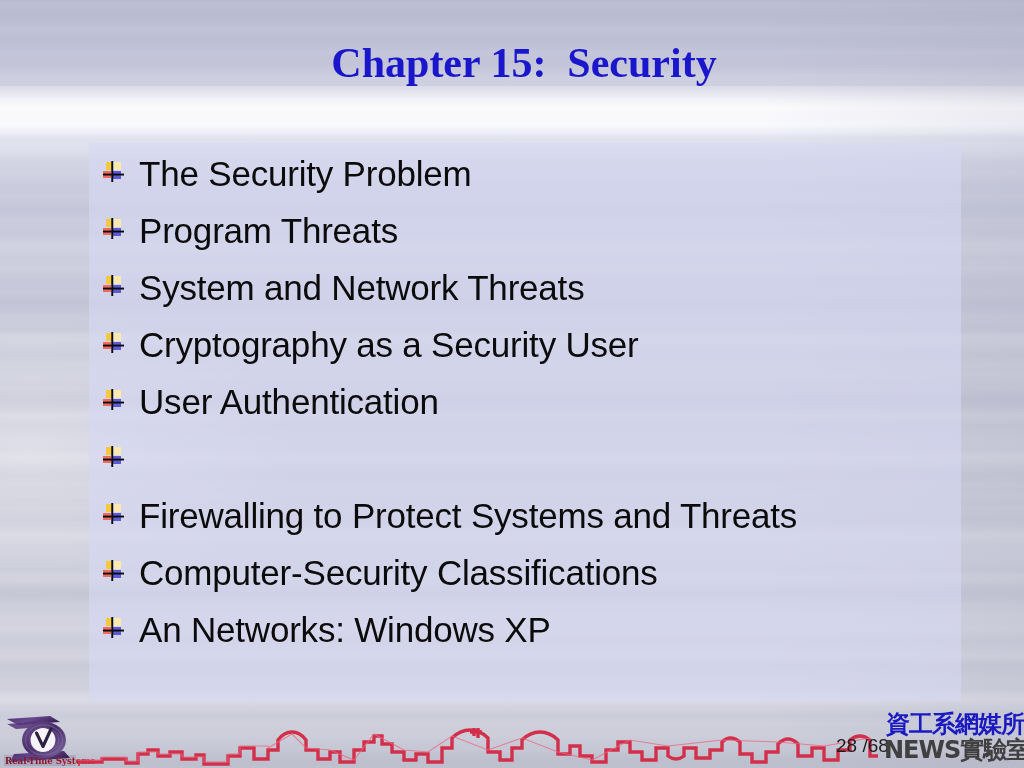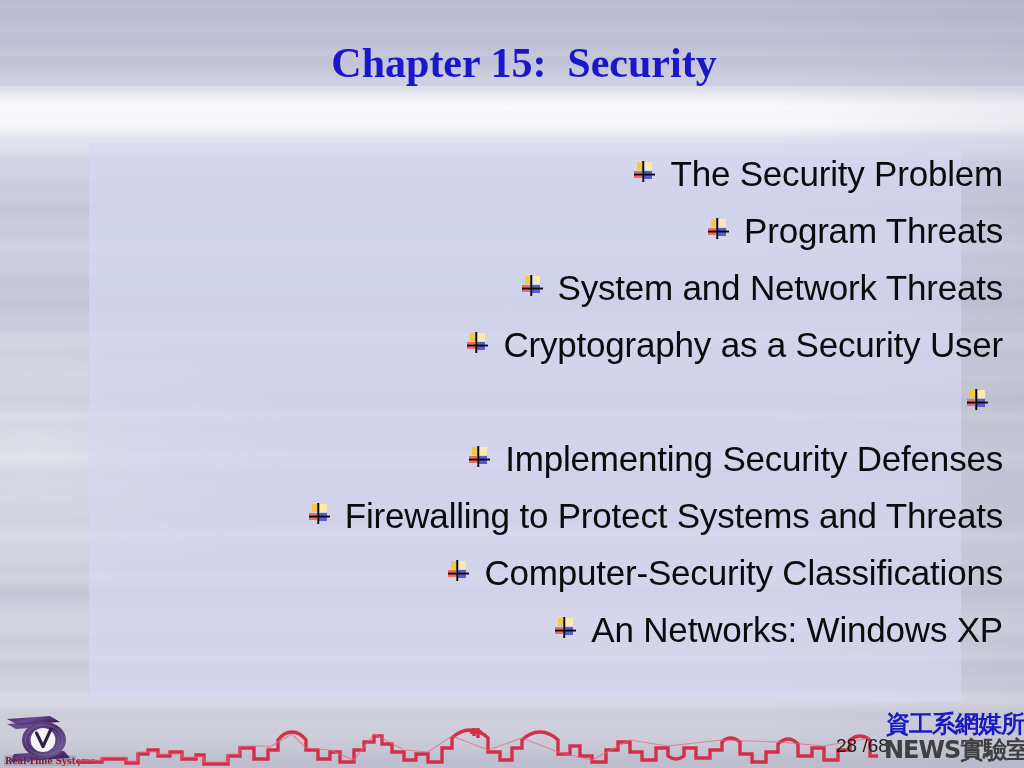--- a/index.html
+++ b/index.html
@@ -106,21 +106,20 @@
   
   #bullet-list {
     position:absolute;
     left:103px; top:152px;
     width:900px;
   }
   .bullet-row {
     display:flex;
     align-items:flex-start;
     height:57px;
-    justify-content:flex-end;
   }
   .bullet-icon {
     position:relative;
     width:21px; height:21px;
     flex:0 0 21px;
     margin-top:9px;
     margin-right:15px;
   }
   .bullet-icon svg { display:block; }
   .bullet-text {
@@ -248,34 +247,34 @@
       <span class="bullet-icon">
         <svg width="21" height="21" viewBox="0 0 21 21">
           <rect x="3" y="1" width="7" height="8" fill="#F5C842"></rect>
           <rect x="11" y="1" width="7" height="8" fill="#FBE9B0"></rect>
           <rect x="0" y="10" width="8" height="7" fill="#EE6B5E"></rect>
           <rect x="9" y="10" width="9" height="8" fill="#5B5BD6"></rect>
           <rect x="8.3" y="0" width="1.9" height="21" fill="#0A0A0A"></rect>
           <rect x="0" y="12.6" width="21" height="1.9" fill="#0A0A0A"></rect>
         </svg>
       </span>
-    </div>
-
-    <div class="bullet-row">
-      <span class="bullet-icon">
-        <svg width="21" height="21" viewBox="0 0 21 21">
-          <rect x="3" y="1" width="7" height="8" fill="#F5C842"></rect>
-          <rect x="11" y="1" width="7" height="8" fill="#FBE9B0"></rect>
-          <rect x="0" y="10" width="8" height="7" fill="#EE6B5E"></rect>
-          <rect x="9" y="10" width="9" height="8" fill="#5B5BD6"></rect>
-          <rect x="8.3" y="0" width="1.9" height="21" fill="#0A0A0A"></rect>
-          <rect x="0" y="12.6" width="21" height="1.9" fill="#0A0A0A"></rect>
-        </svg>
-      </span>
-      <span class="bullet-text">Implementing Security Defenses</span>
+      <span class="bullet-text">User Authentication</span>
+    </div>
+
+    <div class="bullet-row">
+      <span class="bullet-icon">
+        <svg width="21" height="21" viewBox="0 0 21 21">
+          <rect x="3" y="1" width="7" height="8" fill="#F5C842"></rect>
+          <rect x="11" y="1" width="7" height="8" fill="#FBE9B0"></rect>
+          <rect x="0" y="10" width="8" height="7" fill="#EE6B5E"></rect>
+          <rect x="9" y="10" width="9" height="8" fill="#5B5BD6"></rect>
+          <rect x="8.3" y="0" width="1.9" height="21" fill="#0A0A0A"></rect>
+          <rect x="0" y="12.6" width="21" height="1.9" fill="#0A0A0A"></rect>
+        </svg>
+      </span>
     </div>
 
     <div class="bullet-row">
       <span class="bullet-icon">
         <svg width="21" height="21" viewBox="0 0 21 21">
           <rect x="3" y="1" width="7" height="8" fill="#F5C842"></rect>
           <rect x="11" y="1" width="7" height="8" fill="#FBE9B0"></rect>
           <rect x="0" y="10" width="8" height="7" fill="#EE6B5E"></rect>
           <rect x="9" y="10" width="9" height="8" fill="#5B5BD6"></rect>
           <rect x="8.3" y="0" width="1.9" height="21" fill="#0A0A0A"></rect>

